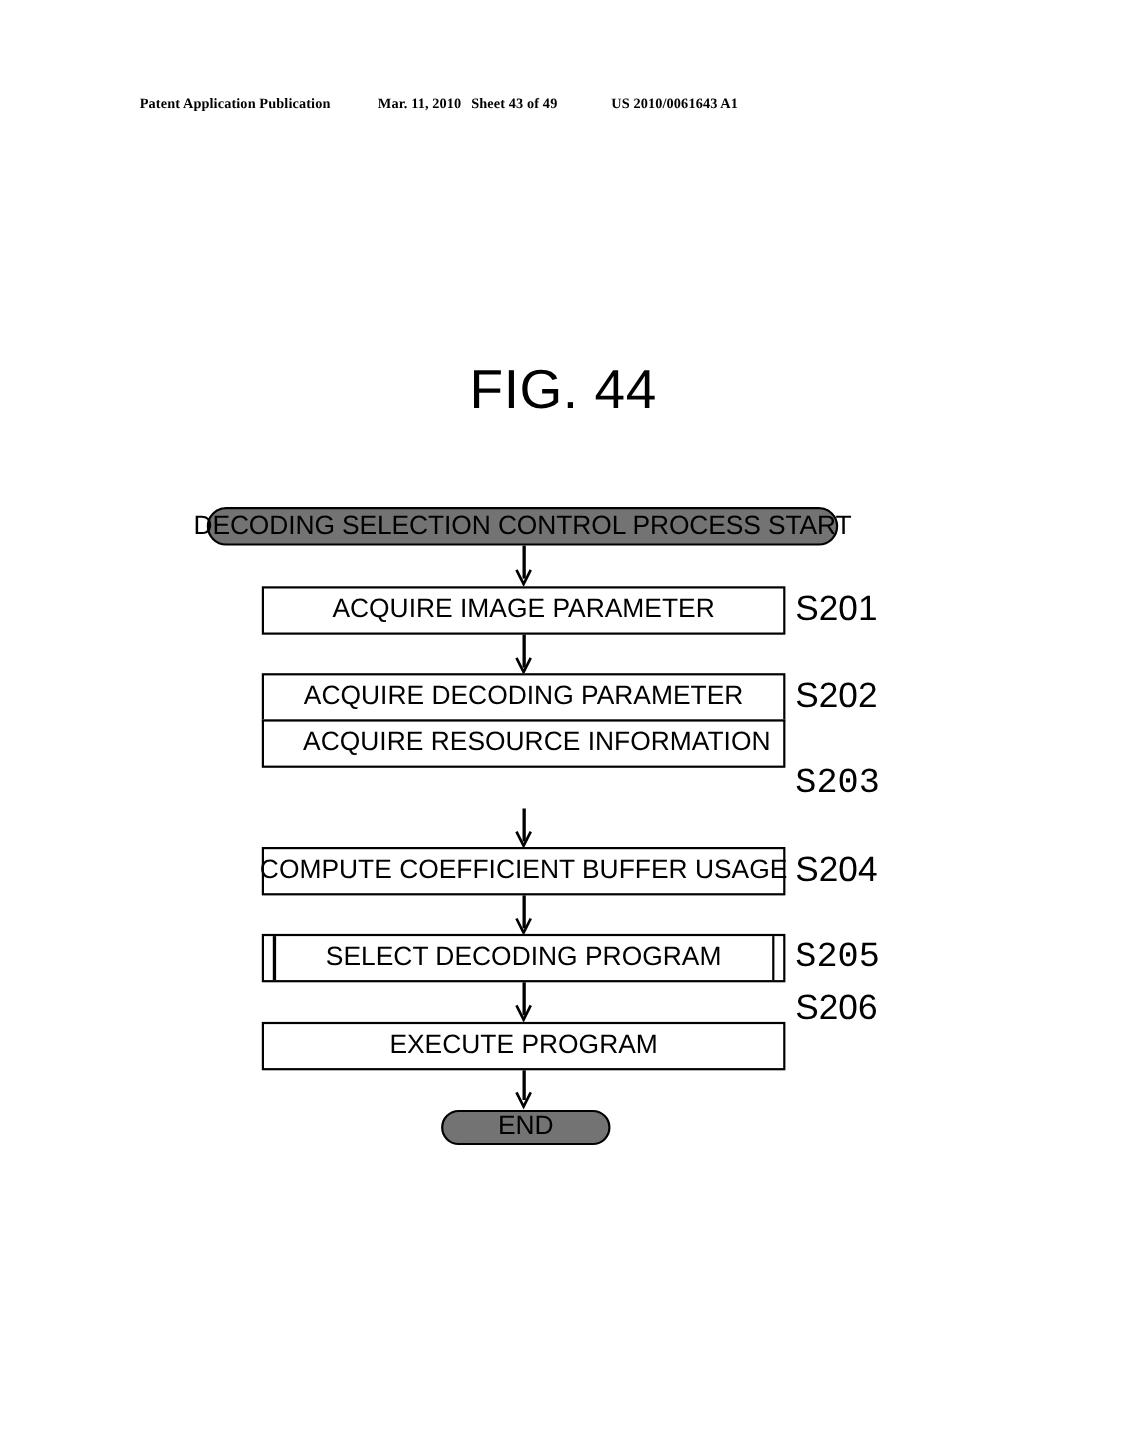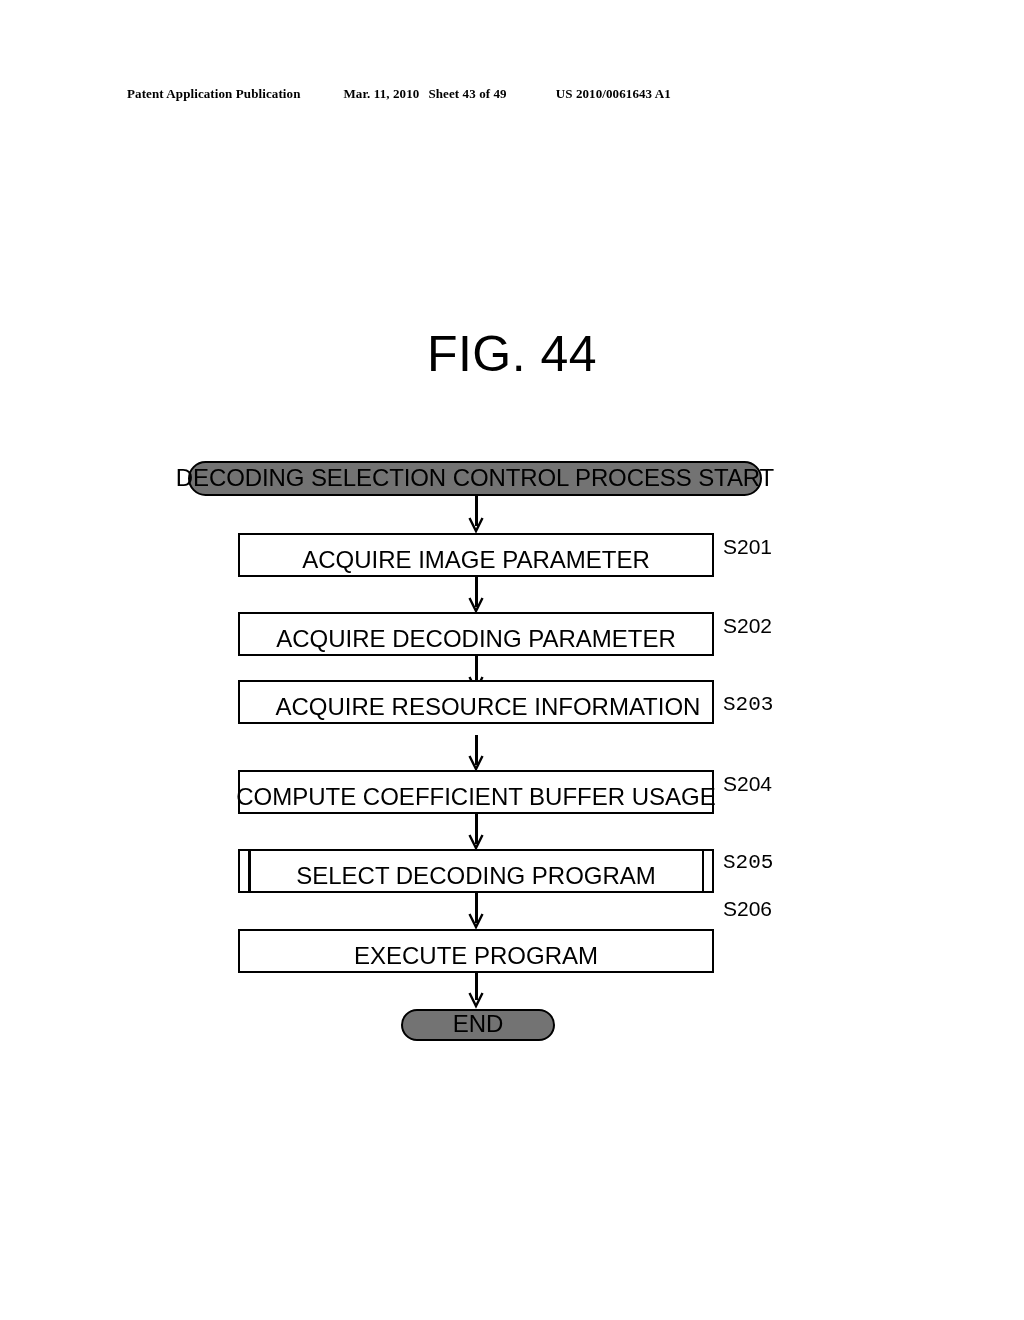--- a/index.html
+++ b/index.html
@@ -93,21 +93,21 @@
   
   .pbox {
     position: absolute;
     left: 238px;
     width: 476px;
     height: 44px;
     box-sizing: border-box;
     border: 2.5px solid #000;
     background: #fff;
     display: flex;
-    align-items: flex-end;
+    align-items: center;
     justify-content: center;
     white-space: nowrap;
     font-size: 24px;
   }
   .pbox .btxt { position: relative; top: -1px; }
 
   
   .pbox.subroutine::before,
   .pbox.subroutine::after {
     content: "";
@@ -117,21 +117,21 @@
     width: 2.5px;
     background: #000;
   }
   .pbox.subroutine::before { left: 8px; }
   .pbox.subroutine::after  { right: 8px; }
 
   
   .step-label {
     position: absolute;
     left: 723px;
-    font-size: 21px;
+    font-size: 32px;
     white-space: nowrap;
   }
 
   
   .conn {
     position: absolute;
     left: 475px;
     width: 2.5px;
     background: #000;
   }
@@ -185,21 +185,21 @@
   </div>
   <div class="step-label" style="top:614px;">S202</div>
 
   <div class="conn" style="top:656px; height:30px;"></div>
   <div class="arrowhead" style="left:475px; top:677px;">
     <svg width="16" height="15" viewBox="0 0 16 15">
         <path d="M1.5 0 L8 13 L14.5 0" fill="none" stroke="#000" stroke-width="2.4"></path>
       </svg>
   </div>
 
-  <div class="pbox" style="top:680px;padding-left:24px;">
+  <div class="pbox" style="top:654px;padding-left:24px;">
     <span class="btxt">ACQUIRE RESOURCE INFORMATION</span>
   </div>
   <div class="step-label" style="top:693px;font-family:Liberation Mono, monospace;">S203</div>
 
   <div class="conn" style="top:735px; height:30px;"></div>
   <div class="arrowhead" style="left:475px; top:756px;">
     <svg width="16" height="15" viewBox="0 0 16 15">
         <path d="M1.5 0 L8 13 L14.5 0" fill="none" stroke="#000" stroke-width="2.4"></path>
       </svg>
   </div>

